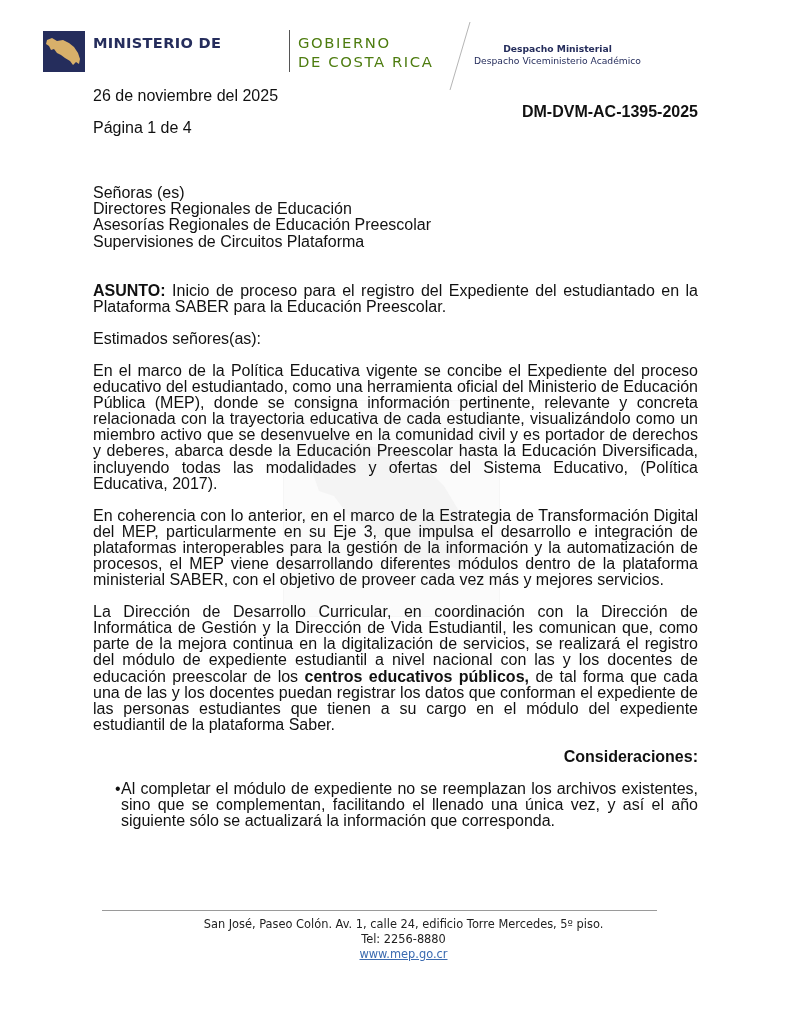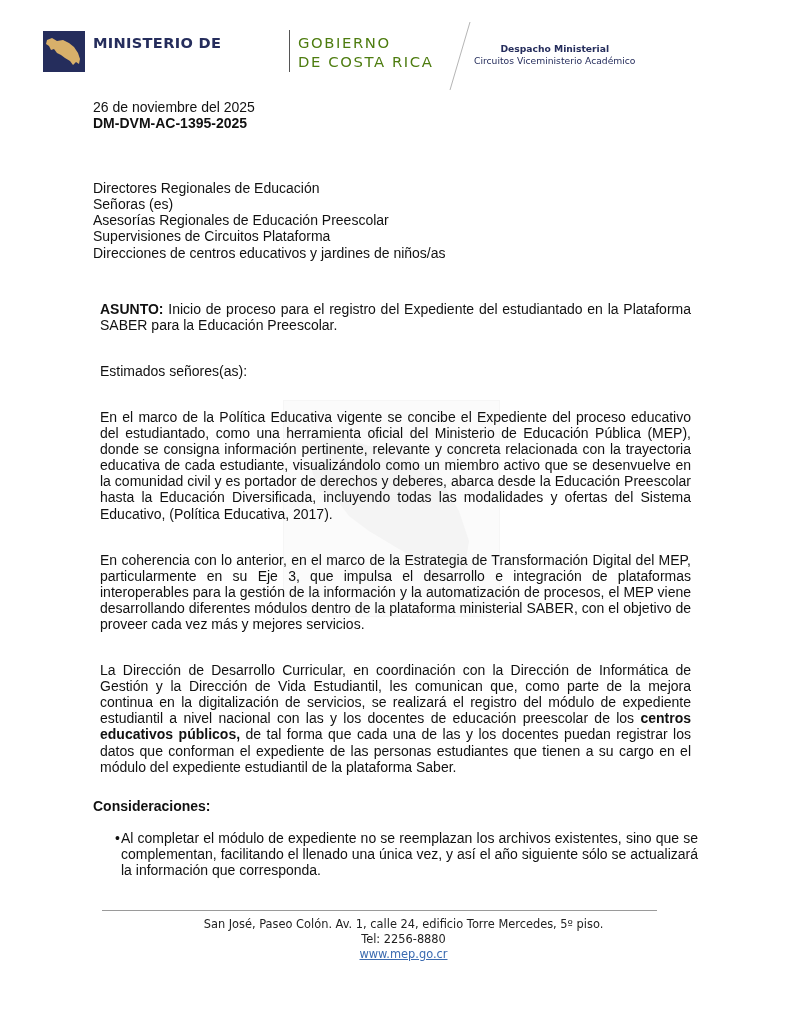--- a/index.html
+++ b/index.html
@@ -7,27 +7,27 @@
   .header { position:absolute; left:0; top:0; width:791px; height:90px; }
   .logo-box { position:absolute; left:43px; top:31px; width:42px; height:41px; background:#252d5c; }
   .logo-box svg { position:absolute; left:0; top:0; }
   .ministry { position:absolute; left:93px; top:33px; font-family:"DejaVu Sans", sans-serif; font-weight:bold; color:#252d5c; font-size:14.6px; line-height:19px; letter-spacing:0.3px; }
   .vline { position:absolute; left:289px; top:30px; width:1px; height:42px; background:#555; }
   .gob { position:absolute; left:298px; top:33px; font-family:"DejaVu Sans", sans-serif; color:#4d7c0f; font-size:14.8px; line-height:19px; letter-spacing:1.6px; font-weight:normal; }
   .slash { position:absolute; left:448px; top:20px; }
   .desp { position:absolute; left:474px; top:43px; font-family:"DejaVu Sans", sans-serif; color:#252d5c; font-size:9.2px; line-height:12px;text-align:center; }
   .watermark { position:absolute; left:283px; top:400px; width:215px; height:215px; background:#fbfbfb; border:1px solid #f6f6f6; }
   .watermark svg { position:absolute; left:0; top:0; }
-  .content { position:absolute; left:93px; top:99px; width:605px; font-size:14px; line-height:16.1px; }
+  .content { position:absolute; left:93px; top:88px; width:605px; font-size:16px; line-height:16.1px; }
   .meta div { white-space:nowrap; }
-  .bold { font-weight:bold; }
+  .bold { font-weight:bold;text-align:right; }
   .gap-lg { height:49px; }
   .gap-md { height:33px; }
   .gap-sm { height:16px; }
-  .just { text-align:justify; margin:7px; }
+  .just { text-align:justify; margin:0; }
   .bullets { margin:0; padding:0; list-style:none; }
   .bullets li { position:relative; padding-left:28px; text-align:justify; }
   .bullets li .dot { position:absolute; left:22px; top:0; }
   .footer-line { position:absolute; left:102px; top:910px; width:555px; height:1px; background:#9a9a9a; }
   .footer { position:absolute; left:0; width:791px; top:917px; text-align:center; font-family:"DejaVu Sans", sans-serif; font-size:11.4px; line-height:15px; color:#222;margin-left:8px; }
   .footer a { color:#3b6bb0; text-decoration:underline; }
 </style>
 </head>
 <body>
 
@@ -43,42 +43,42 @@
   <div class="vline"></div>
   <div class="gob">
     <div>GOBIERNO</div>
     <div>DE COSTA RICA</div>
   </div>
   <svg class="slash" width="24" height="72">
     <line x1="22" y1="2" x2="2" y2="70" stroke="#b5b5b5" stroke-width="1"></line>
   </svg>
   <div class="desp">
     <div class="" style="font-weight:bold">Despacho Ministerial</div>
-    <div>Circuitos Viceministerio Académico</div>
+    <div>Despacho Viceministerio Académico</div>
   </div>
 </div>
 
 <div class="watermark">
   <svg width="215" height="215" viewBox="0 0 215 215">
     <path d="M25 40 L55 35 L85 45 L115 50 L140 65 L160 85 L175 110 L185 140 L180 170 L165 165 L150 180 L135 160 L110 145 L85 130 L65 115 L50 95 L35 90 L28 70 Z" fill="#f4f4f4"></path>
   </svg>
 </div>
 
 <div class="content">
   <div class="meta">
     <div>26 de noviembre del 2025</div>
     <div class="bold">DM-DVM-AC-1395-2025</div>
+    <div>Página 1 de 4</div>
   </div>
   <div class="gap-lg"></div>
   <div class="recipients">
+    <div>Señoras (es)</div>
     <div>Directores Regionales de Educación</div>
-    <div>Señoras (es)</div>
     <div>Asesorías Regionales de Educación Preescolar</div>
     <div>Supervisiones de Circuitos Plataforma</div>
-    <div>Direcciones de centros educativos y jardines de niños/as</div>
   </div>
   <div class="gap-md"></div>
   <p class="just"><span class="bold">ASUNTO:</span><span> Inicio de proceso para el registro del Expediente del estudiantado en la Plataforma SABER para la Educación Preescolar.</span></p>
   <div class="gap-sm"></div>
   <p class="just">Estimados señores(as):</p>
   <div class="gap-sm"></div>
   <p class="just">En el marco de la Política Educativa vigente se concibe el Expediente del proceso educativo del estudiantado, como una herramienta oficial del Ministerio de Educación Pública (MEP), donde se consigna información pertinente, relevante y concreta relacionada con la trayectoria educativa de cada estudiante, visualizándolo como un miembro activo que se desenvuelve en la comunidad civil y es portador de derechos y deberes, abarca desde la Educación Preescolar hasta la Educación Diversificada, incluyendo todas las modalidades y ofertas del Sistema Educativo, (Política Educativa, 2017).</p>
   <div class="gap-sm"></div>
   <p class="just">En coherencia con lo anterior, en el marco de la Estrategia de Transformación Digital del MEP, particularmente en su Eje 3, que impulsa el desarrollo e integración de plataformas interoperables para la gestión de la información y la automatización de procesos, el MEP viene desarrollando diferentes módulos dentro de la plataforma ministerial SABER, con el objetivo de proveer cada vez más y mejores servicios.</p>
   <div class="gap-sm"></div>

